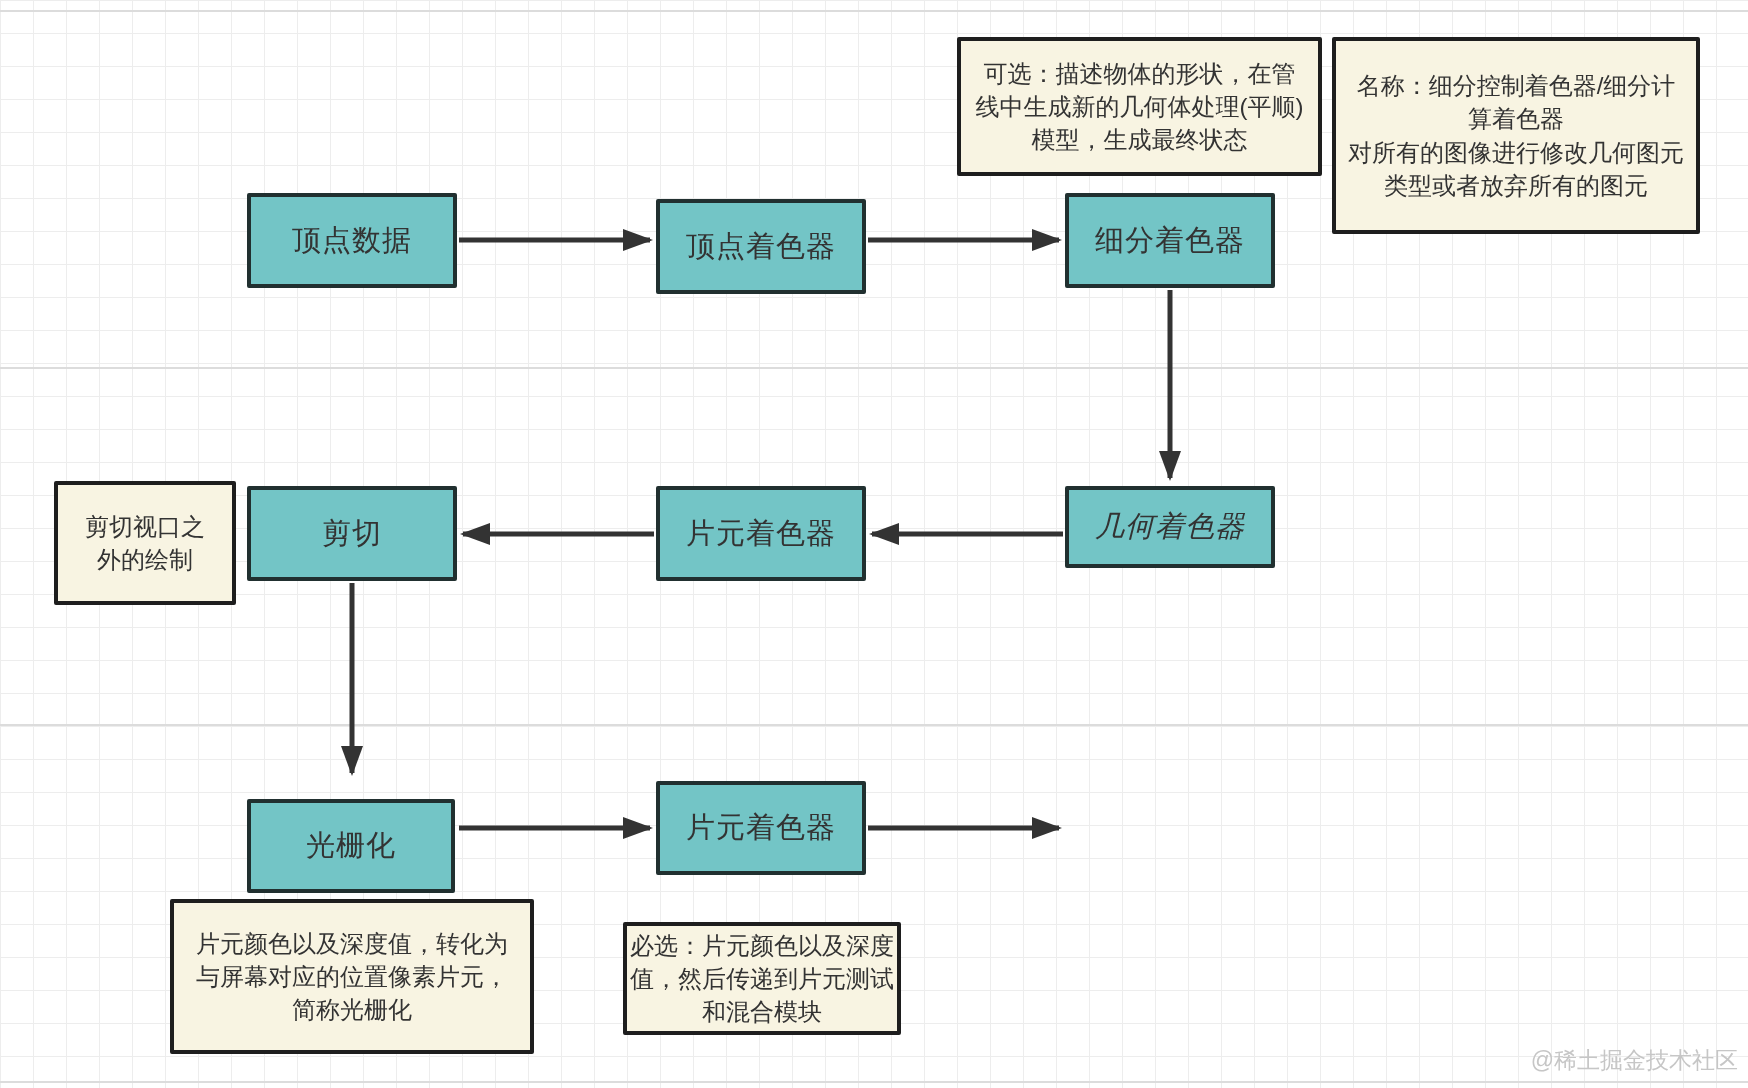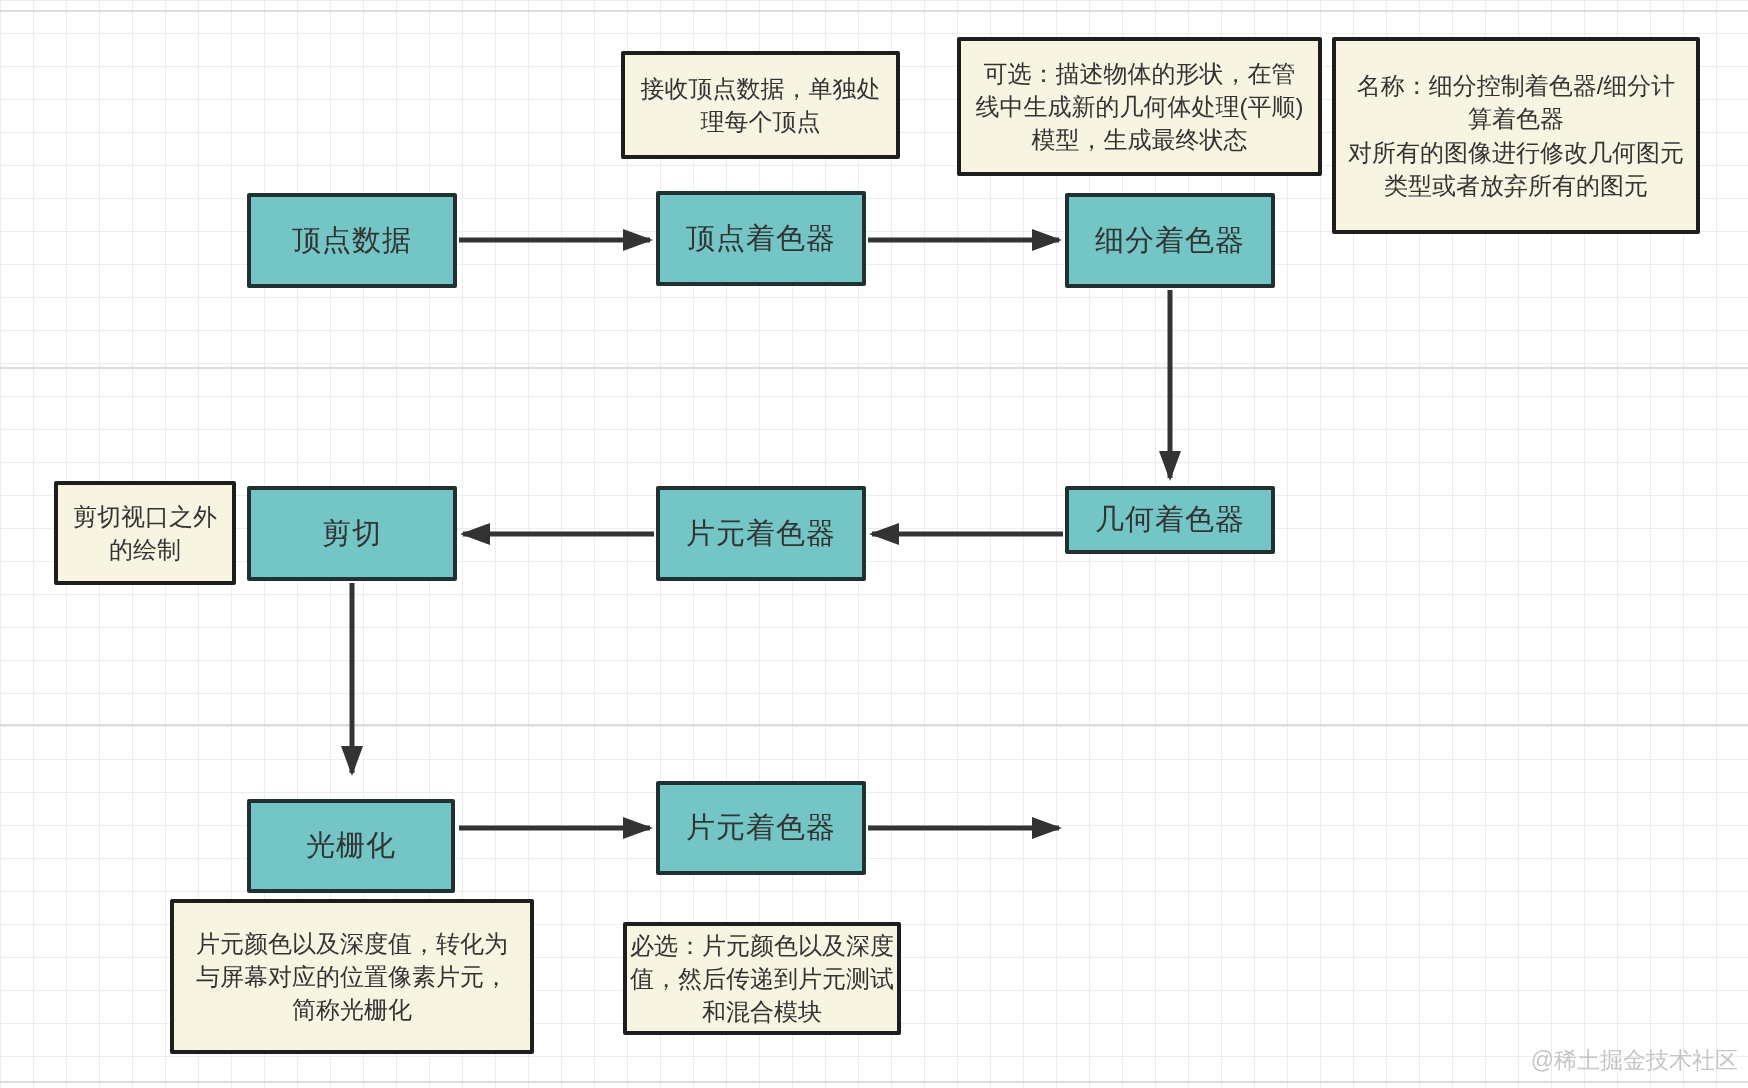--- a/index.html
+++ b/index.html
@@ -75,40 +75,39 @@
         <line x1="1170" y1="290" x2="1170" y2="478" stroke="#333333" stroke-width="5" marker-end="url(#arrowhead)"></line>
         <line x1="1063" y1="534" x2="872" y2="534" stroke="#333333" stroke-width="5" marker-end="url(#arrowhead)"></line>
         <line x1="654" y1="534" x2="463" y2="534" stroke="#333333" stroke-width="5" marker-end="url(#arrowhead)"></line>
         <line x1="352" y1="583" x2="352" y2="773" stroke="#333333" stroke-width="5" marker-end="url(#arrowhead)"></line>
         <line x1="459" y1="828" x2="650" y2="828" stroke="#333333" stroke-width="5" marker-end="url(#arrowhead)"></line>
         <line x1="868" y1="828" x2="1059" y2="828" stroke="#333333" stroke-width="5" marker-end="url(#arrowhead)"></line>
       </g>
   </svg>
 
   <div class="node" style="left:247px;top:193px;width:210px;height:95px;">顶点数据</div>
-  <div class="node" style="left:656px;top:191px;width:210px;height:95px;">顶点着色器</div>
+  <div class="node" style="left:656px;top:199px;width:210px;height:95px;">顶点着色器</div>
   <div class="node" style="left:1065px;top:193px;width:210px;height:95px;">细分着色器</div>
 
   <div class="node" style="left:247px;top:486px;width:210px;height:95px;">剪切</div>
   <div class="node" style="left:656px;top:486px;width:210px;height:95px;">片元着色器</div>
-  <div class="node" style="left:1065px;top:486px;width:210px;height:68px;">几何着色器</div>
+  <div class="node" style="left:1065px;top:486px;width:210px;height:82px;font-style:italic;">几何着色器</div>
 
   <div class="node" style="left:247px;top:799px;width:208px;height:94px;">光栅化</div>
   <div class="node" style="left:656px;top:781px;width:210px;height:94px;">片元着色器</div>
 
-  <div class="note" style="left:621px;top:51px;width:279px;height:108px;">接收顶点数据，单独处理每个顶点</div>
 
   <div class="note" style="left:957px;top:37px;width:365px;height:139px;">可选：描述物体的形状，在管线中生成新的几何体处理(平顺)模型，生成最终状态</div>
 
   <div class="note" style="left:1332px;top:37px;width:368px;height:197px;">
     <div>名称：细分控制着色器/细分计算着色器</div>
     <div>对所有的图像进行修改几何图元类型或者放弃所有的图元</div>
   </div>
 
-  <div class="note" style="left:54px;top:481px;width:182px;height:104px;padding:8px 8px;">剪切视口之外的绘制</div>
+  <div class="note" style="left:54px;top:481px;width:182px;height:124px;padding:8px 20px;">剪切视口之外的绘制</div>
 
   <div class="note" style="left:170px;top:899px;width:364px;height:155px;">片元颜色以及深度值，转化为与屏幕对应的位置像素片元，简称光栅化</div>
 
   <div class="note" style="left:623px;top:922px;width:278px;height:113px;padding:8px 3px;">必选：片元颜色以及深度值，然后传递到片元测试和混合模块</div>
 
   <div class="watermark">@稀土掘金技术社区</div>
 
 </div>
 
 </body></html>

